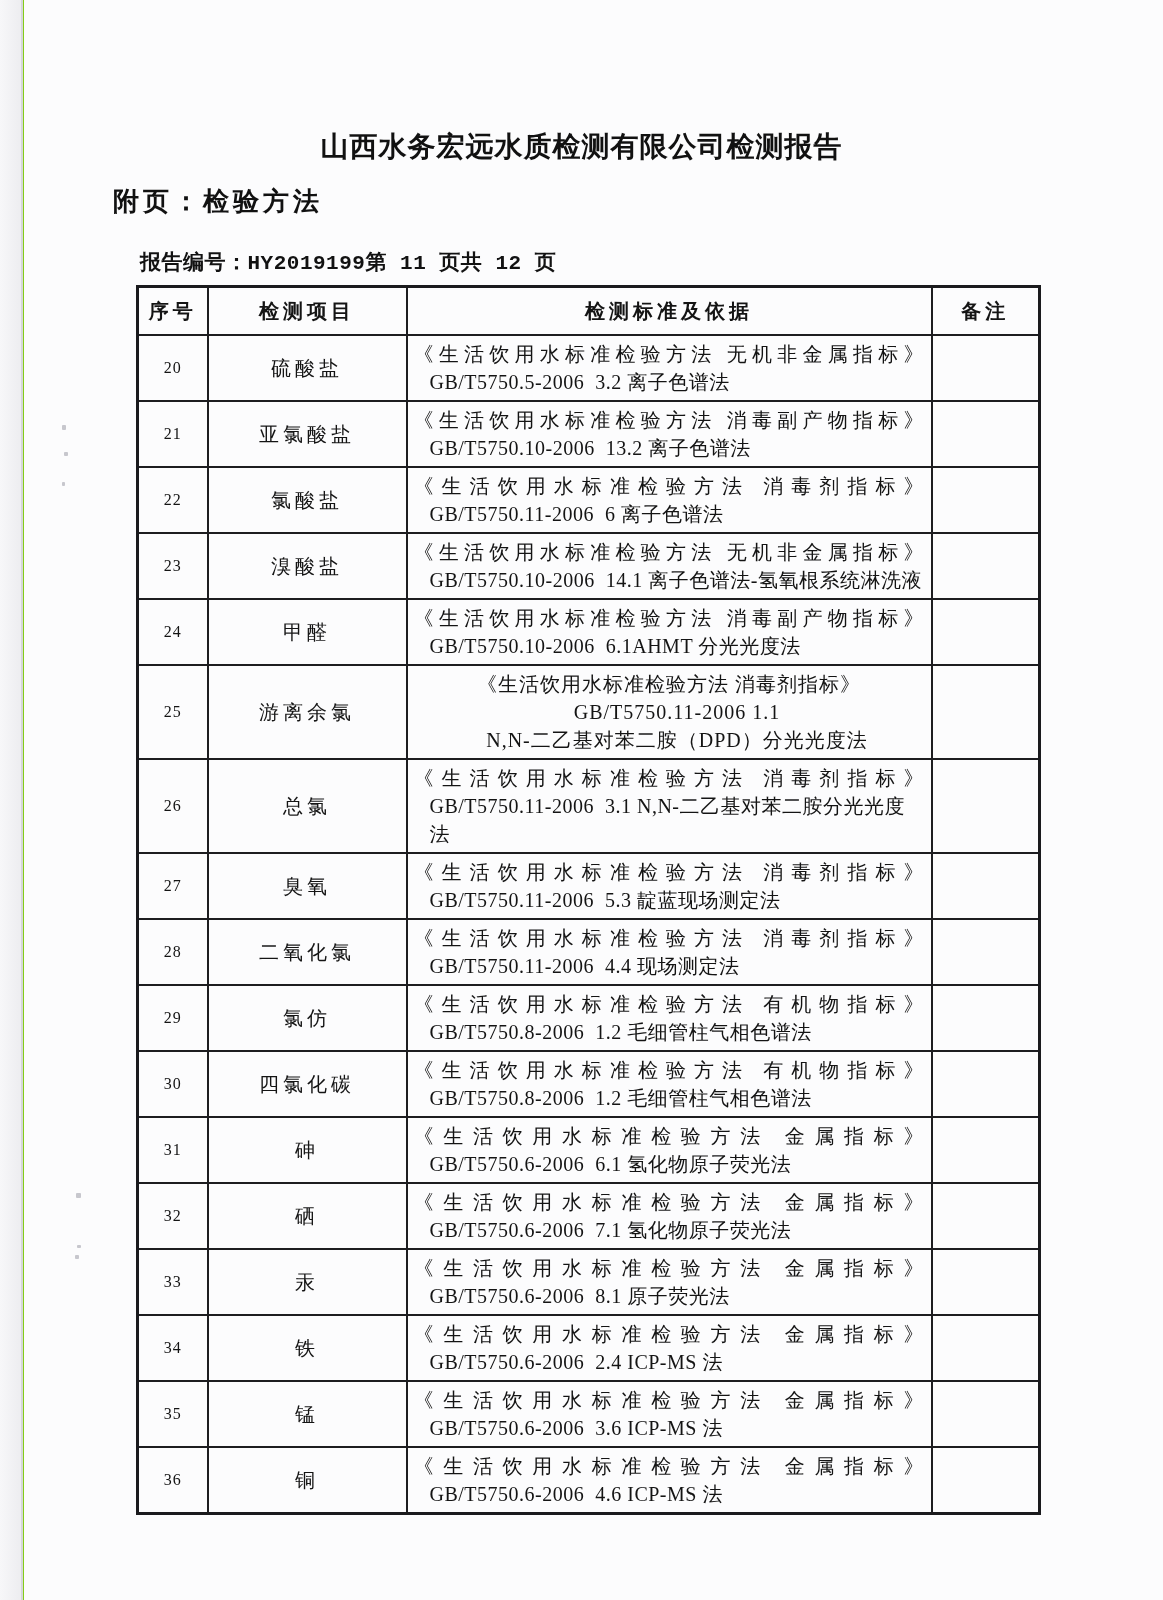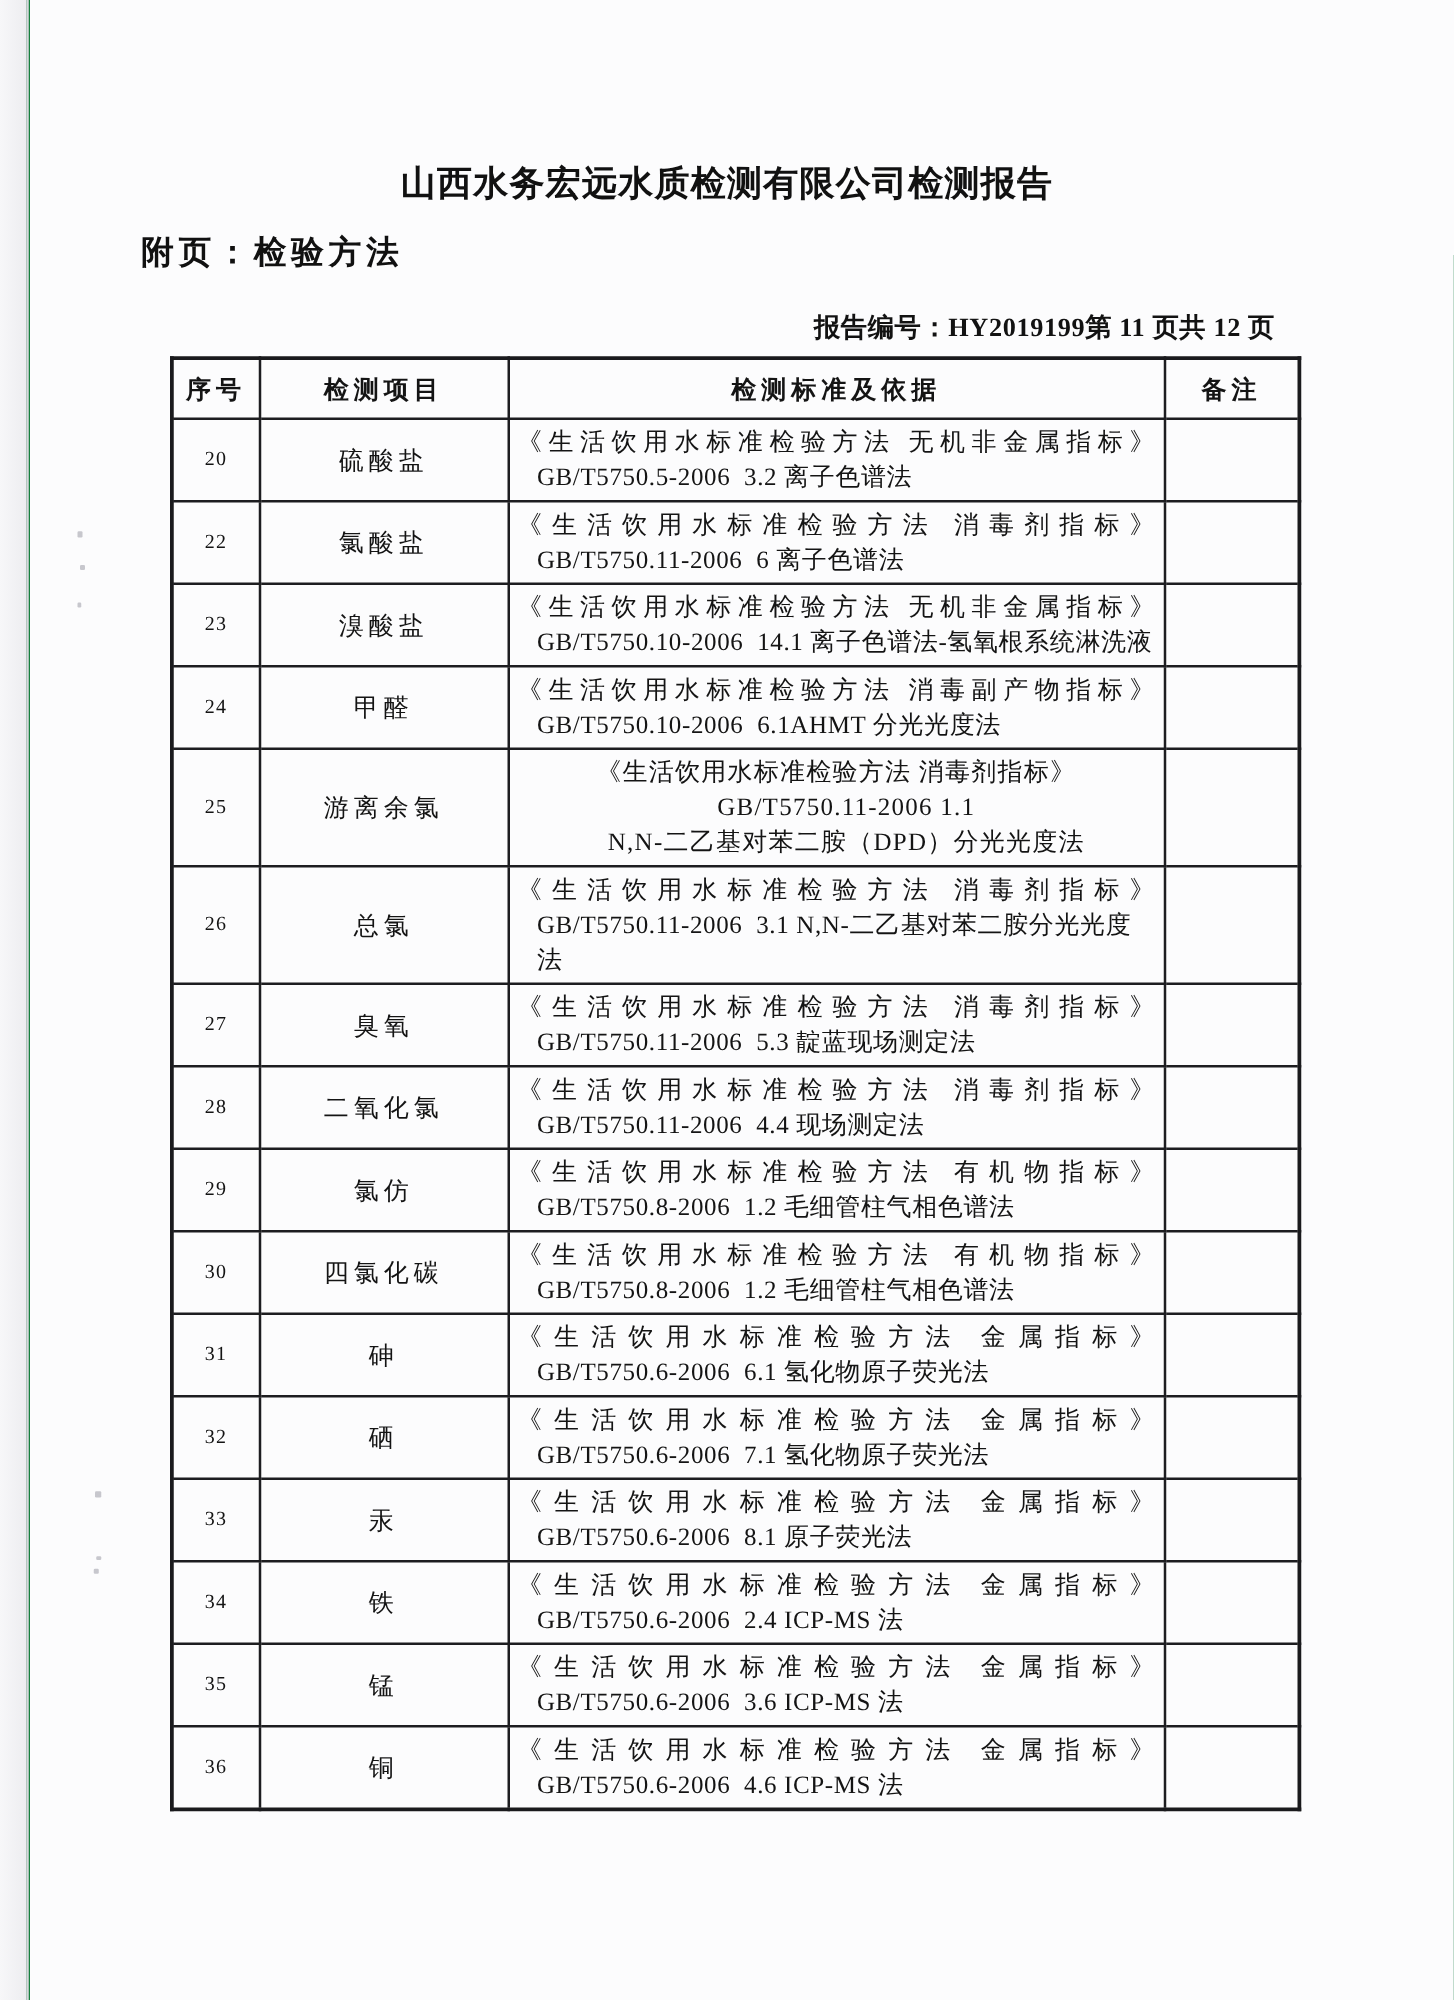--- a/index.html
+++ b/index.html
@@ -3,21 +3,21 @@
 <meta charset="utf-8">
 <style>
   html,body{margin:0;padding:0;}
   body{
     width:1163px;height:1600px;
     background:#eeeef1;
     font-family:"Liberation Serif","DejaVu Serif",serif;
     color:#161616;
     overflow:hidden;
   }
-  .scan{position:relative;width:1163px;height:1600px;background:#15803d;}
+  .scan{position:relative;width:1163px;height:1600px;background:#84cc16;}
   .paper{
     position:absolute;left:24px;top:0;right:0;bottom:0;
     background:#fcfcfd;
   }
   .paper-edge{
     position:absolute;left:21px;top:0;bottom:0;width:2px;
     background:#d6d6db;
   }
   .edge-shade{
     position:absolute;left:0;top:0;bottom:0;width:21px;
@@ -33,22 +33,22 @@
     color:#111;
   }
   .subtitle{
     position:absolute;top:184px;left:113px;
     font-family:Liberation Serif, serif;
     font-weight:bold;font-size:26px;letter-spacing:4px;
     color:#111;
   }
   .meta{
     position:absolute;top:248px;left:140px;right:143px;
-    display:flex;justify-content:flex-end;align-items:baseline;
-    font-family:Liberation Serif, serif;
+    display:flex;justify-content:flex-start;align-items:baseline;
+    font-family:Liberation Mono, monospace;
     font-weight:bold;font-size:21px;letter-spacing:.5px;
     color:#121212;
   }
   .meta .pageno{font-weight:600;}
 
   table.methods{
     position:absolute;top:285px;left:136px;
     width:902px;
     border-collapse:collapse;
     table-layout:fixed;
@@ -122,20 +122,29 @@
   <tr>
     <td class="c-no">20</td>
     <td class="c-item">硫酸盐</td>
     <td class="c-std">
             <div class="std-line l1">《生活饮用水标准检验方法 无机非金属指标》</div>
             <div class="std-line ln">GB/T5750.5-2006  3.2 离子色谱法</div>
           </td>
     <td class="c-remark"></td>
   </tr>
 
+  <tr>
+    <td class="c-no">21</td>
+    <td class="c-item">亚氯酸盐</td>
+    <td class="c-std">
+            <div class="std-line l1">《生活饮用水标准检验方法 消毒副产物指标》</div>
+            <div class="std-line ln">GB/T5750.10-2006  13.2 离子色谱法</div>
+          </td>
+    <td class="c-remark"></td>
+  </tr>
 
   <tr>
     <td class="c-no">22</td>
     <td class="c-item">氯酸盐</td>
     <td class="c-std">
             <div class="std-line l1">《生活饮用水标准检验方法 消毒剂指标》</div>
             <div class="std-line ln">GB/T5750.11-2006  6 离子色谱法</div>
           </td>
     <td class="c-remark"></td>
   </tr>

